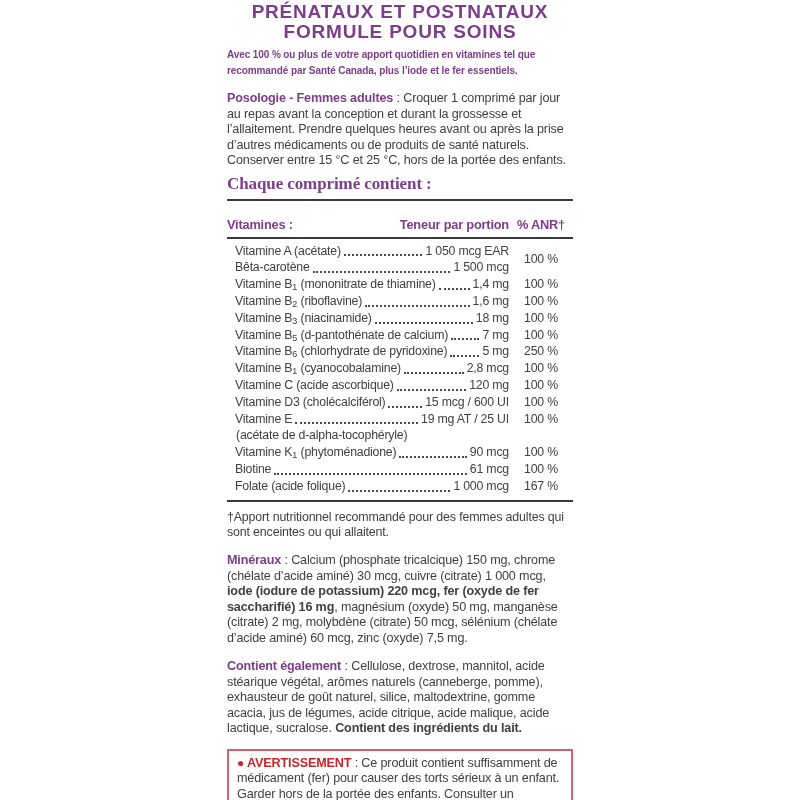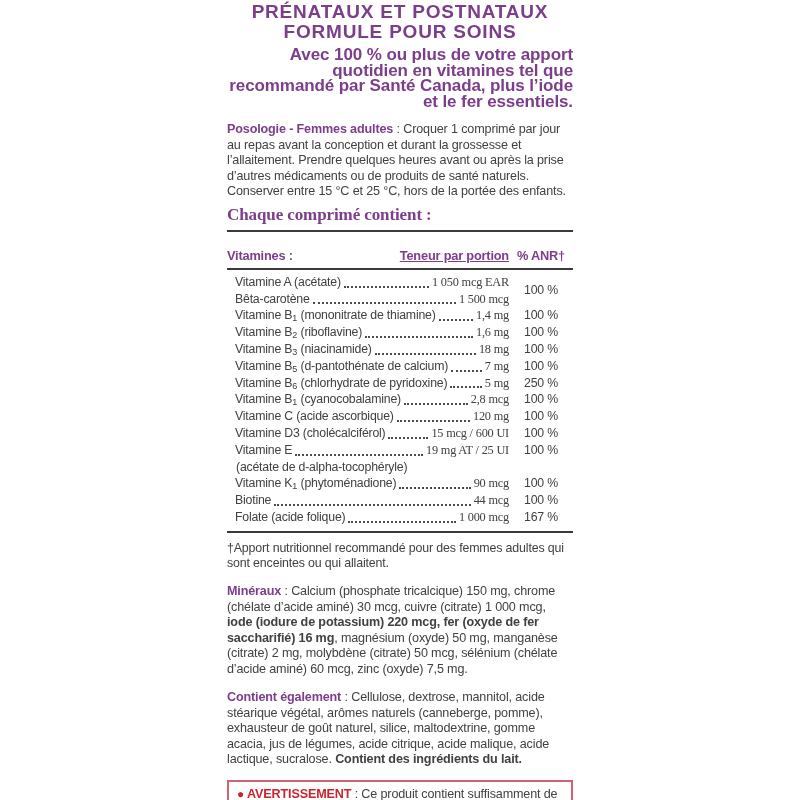--- a/index.html
+++ b/index.html
@@ -8,40 +8,40 @@
     font-family:"Liberation Sans", sans-serif;
     color:#414042;
     -webkit-font-smoothing:antialiased;
   }
   .sheet{width:346px;margin:0 auto;padding-top:2px;}
   .title{
     color:#7c3d8a;font-weight:bold;text-align:center;
     font-size:19px;line-height:19.5px;letter-spacing:0.8px;margin:0;
   }
   .subtitle{
-    color:#7c3d8a;font-weight:bold;text-align:right;
-    font-size:17px;line-height:15.6px;margin:6px 0 0;letter-spacing:-0.1px;
+    color:#7c3d8a;font-weight:bold;text-align:left;
+    font-size:10px;line-height:15.6px;margin:6px 0 0;letter-spacing:-0.1px;
   }
   .para{font-size:12.6px;line-height:15.5px;margin:13px 0 0;letter-spacing:-0.15px;}
   .lbl{color:#7c3d8a;font-weight:bold;}
   .b{font-weight:bold;}
   .heading{font-size:17px;margin:5px 0 5px;letter-spacing:-0.1px;font-family:Liberation Serif, serif;}
   
   .vtable{font-size:12.3px;letter-spacing:-0.2px;}
   .rule{height:0;border-top:2px solid #3a3a3c;}
   .thead{display:flex;align-items:baseline;padding:16px 0 5px;font-weight:bold;color:#7c3d8a;font-size:12.8px;}
   .th-name{flex:1;}
-  .th-amt{text-align:right;text-decoration:underline;}
+  .th-amt{text-align:right;}
   .th-pct{width:64px;text-align:center;}
   .tbody{padding:4px 0 5px;}
   .t-group{display:flex;}
   .t-left{flex:1;min-width:0;}
   .t-row{display:flex;align-items:flex-end;line-height:16.8px;margin-left:8px;}
   .t-name{white-space:nowrap;}
-  .t-amt{white-space:nowrap;font-family:Liberation Serif, serif;}
+  .t-amt{white-space:nowrap;}
   .leader{
     flex:1;min-width:4px;margin:0 3px 3px;align-self:flex-end;
     border-bottom:2px dotted #4b4b4d;
   }
   .t-cont{line-height:16.8px;padding-left:9px;}
   .t-pct{width:64px;display:flex;align-items:center;justify-content:center;line-height:16.8px;}
   .t-pct.top{align-items:flex-start;}
   sub{font-size:9px;line-height:0;vertical-align:-2px;letter-spacing:0;}
   .footnote{font-size:12.4px;line-height:15.3px;margin:8px 0 0;letter-spacing:-0.15px;}
   
@@ -191,21 +191,21 @@
               <span class="t-amt">90 mcg</span>
             </div>
           </div>
           <div class="t-pct">100 %</div>
         </div>
         <div class="t-group">
           <div class="t-left">
             <div class="t-row">
               <span class="t-name">Biotine</span>
               <span class="leader"></span>
-              <span class="t-amt">44 mcg</span>
+              <span class="t-amt">61 mcg</span>
             </div>
           </div>
           <div class="t-pct">100 %</div>
         </div>
         <div class="t-group">
           <div class="t-left">
             <div class="t-row">
               <span class="t-name">Folate (acide folique)</span>
               <span class="leader"></span>
               <span class="t-amt">1 000 mcg</span>

